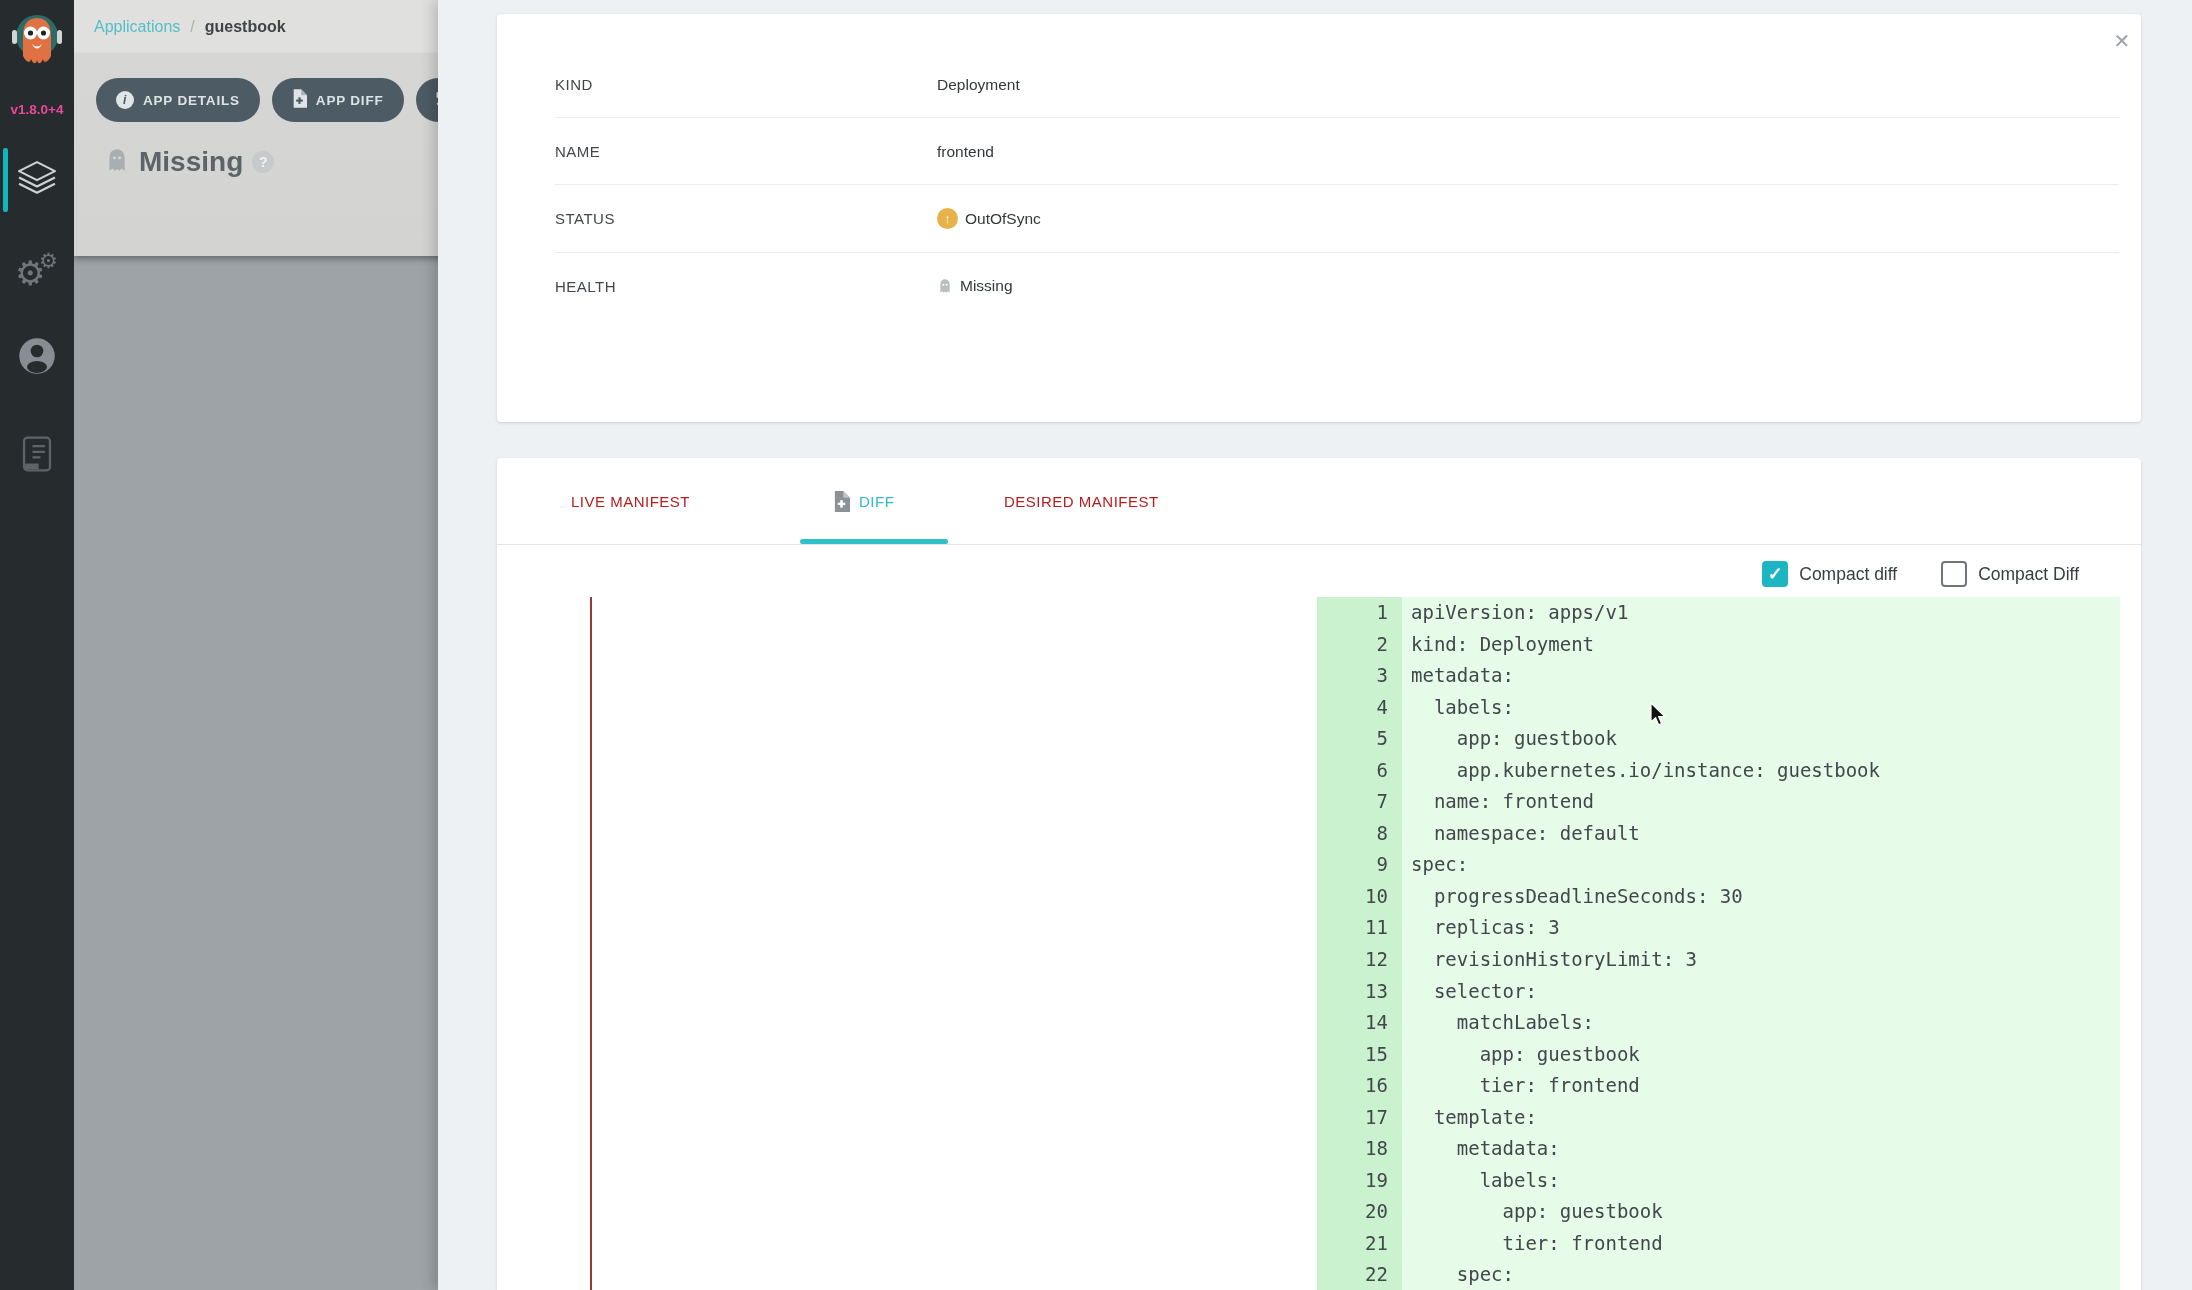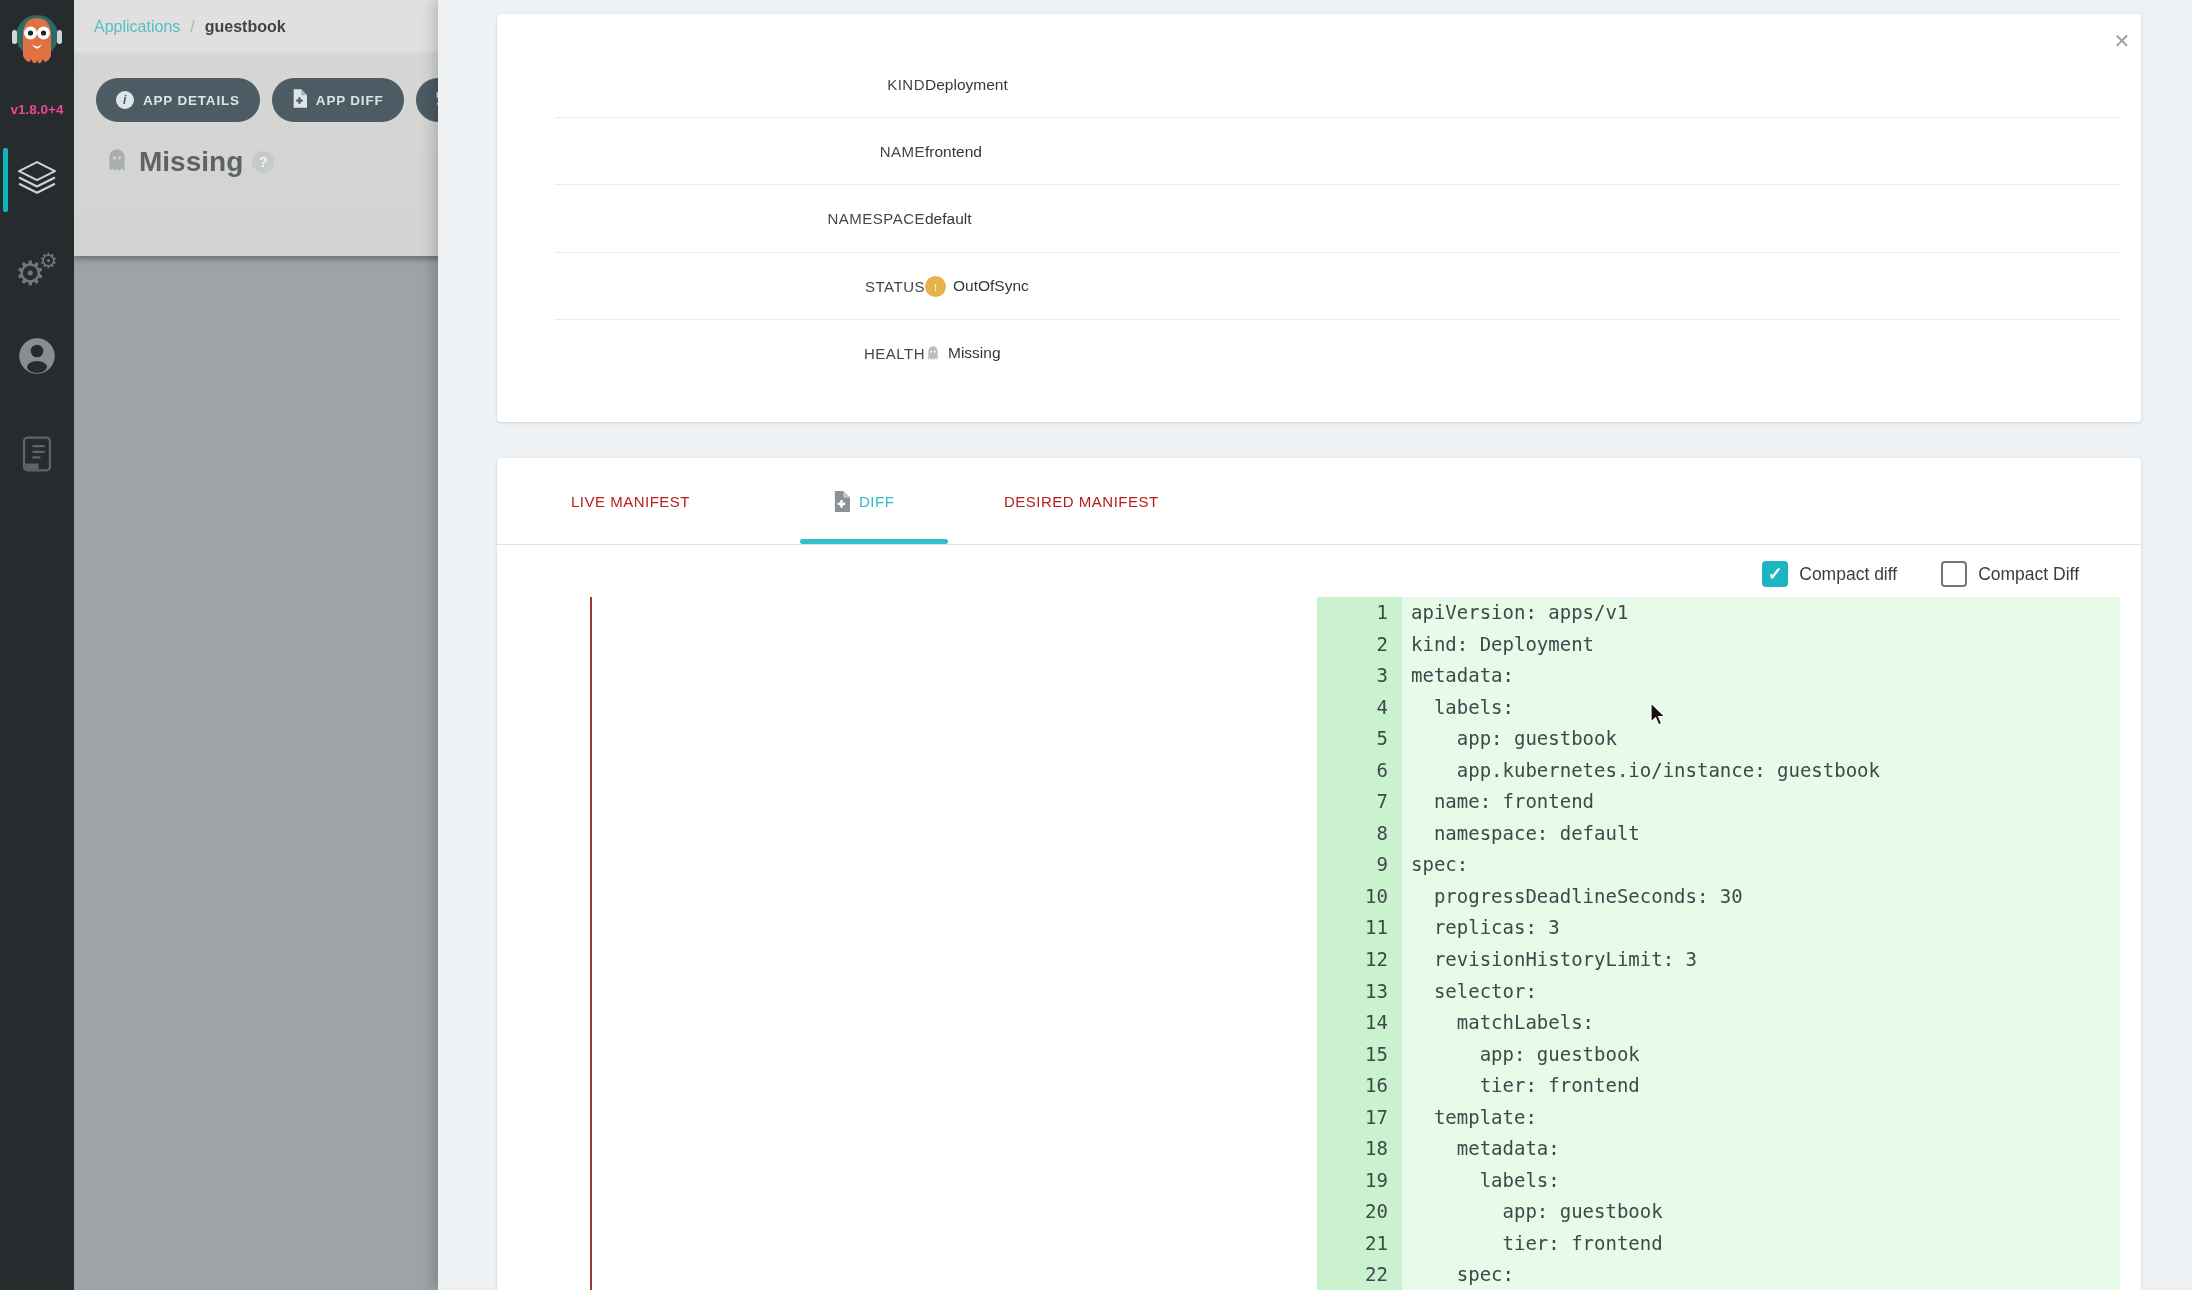--- a/index.html
+++ b/index.html
@@ -41,21 +41,21 @@
   .card{position:absolute;left:59px;width:1644px;background:#ffffff;border-radius:4px;
         box-shadow:0 1px 3px rgba(0,0,0,.14);}
   .card1{top:14px;height:408px;}
   .card2{top:458px;height:832px;border-bottom-left-radius:0;border-bottom-right-radius:0;}
   .close-btn{position:absolute;top:12px;right:4px;width:30px;height:30px;border:none;background:transparent;
              color:#9ba1a5;font-size:20px;cursor:pointer;font-family:"Liberation Sans",sans-serif;}
   .field-rows{position:absolute;left:0;top:37px;right:0;}
   .frow{position:relative;height:67.2px;display:flex;align-items:center;}
   .frow::after{content:"";position:absolute;left:58px;right:22px;bottom:0;height:1px;background:#ececec;}
   .frow:last-child::after{display:none;}
-  .flabel{width:382px;padding-left:46px;font-size:15px;letter-spacing:.5px;color:#42474b;text-align:right;}
+  .flabel{width:382px;padding-left:58px;font-size:15px;letter-spacing:.5px;color:#42474b;}
   .fvalue{font-size:15.5px;color:#33383b;display:flex;align-items:center;gap:7px;}
   .sync-circle{width:21px;height:21px;border-radius:50%;background:#e8b24b;color:#ffffff;
                font-size:13px;font-weight:700;display:flex;align-items:center;justify-content:center;}
   
   .tabs{position:absolute;left:0;top:0;right:0;height:86px;border-bottom:1px solid #e4e4e4;}
   .tab{position:absolute;top:0;height:86px;display:flex;align-items:center;gap:9px;cursor:pointer;
        font-size:15px;letter-spacing:.5px;color:#b91c1c;}
   .tab.active{color:#2fbcc6;}
   .tab-underline{position:absolute;left:303px;top:81px;width:148px;height:5px;background:#2fc0c9;border-radius:3px;}
   
@@ -189,24 +189,20 @@
       <div class="field-rows">
         <div class="frow">
           <div class="flabel">KIND</div>
           <div class="fvalue">Deployment</div>
         </div>
         <div class="frow">
           <div class="flabel">NAME</div>
           <div class="fvalue">frontend</div>
         </div>
         <div class="frow">
-          <div class="flabel">NAMESPACE</div>
-          <div class="fvalue">default</div>
-        </div>
-        <div class="frow">
           <div class="flabel">STATUS</div>
           <div class="fvalue">
             <span class="sync-circle">↑</span>
             <span>OutOfSync</span>
           </div>
         </div>
         <div class="frow">
           <div class="flabel">HEALTH</div>
           <div class="fvalue">
             <span>

